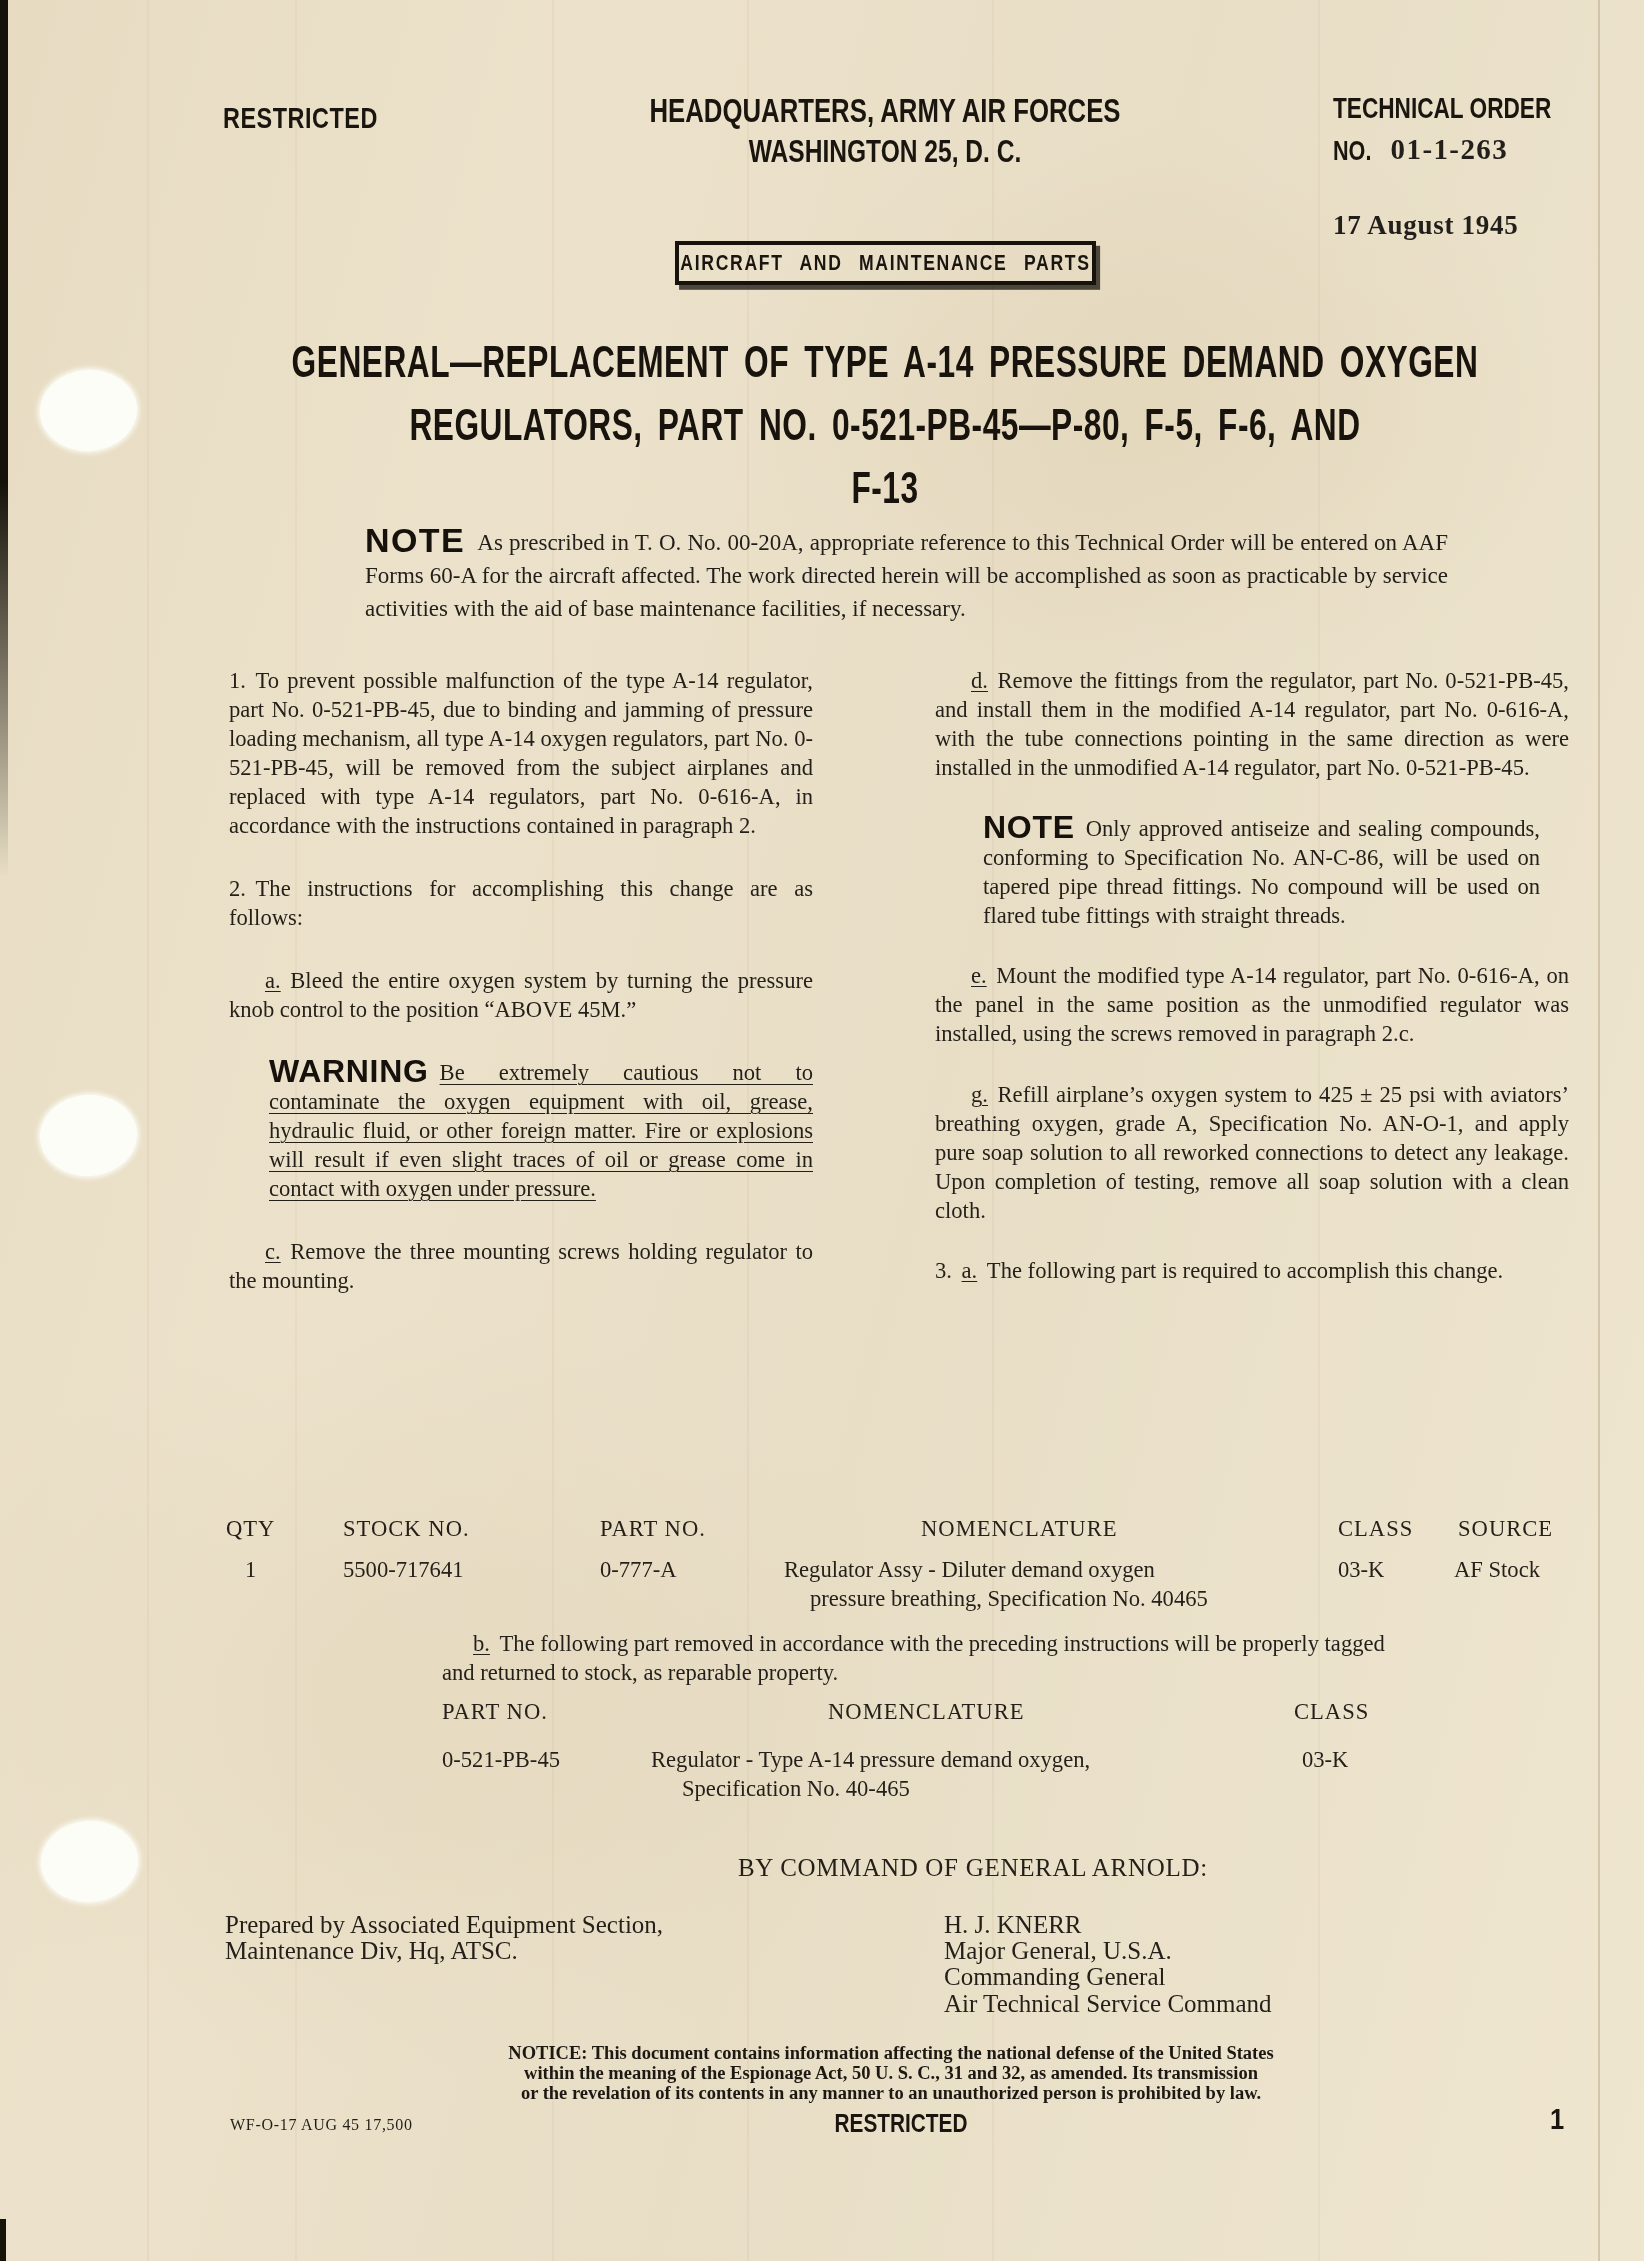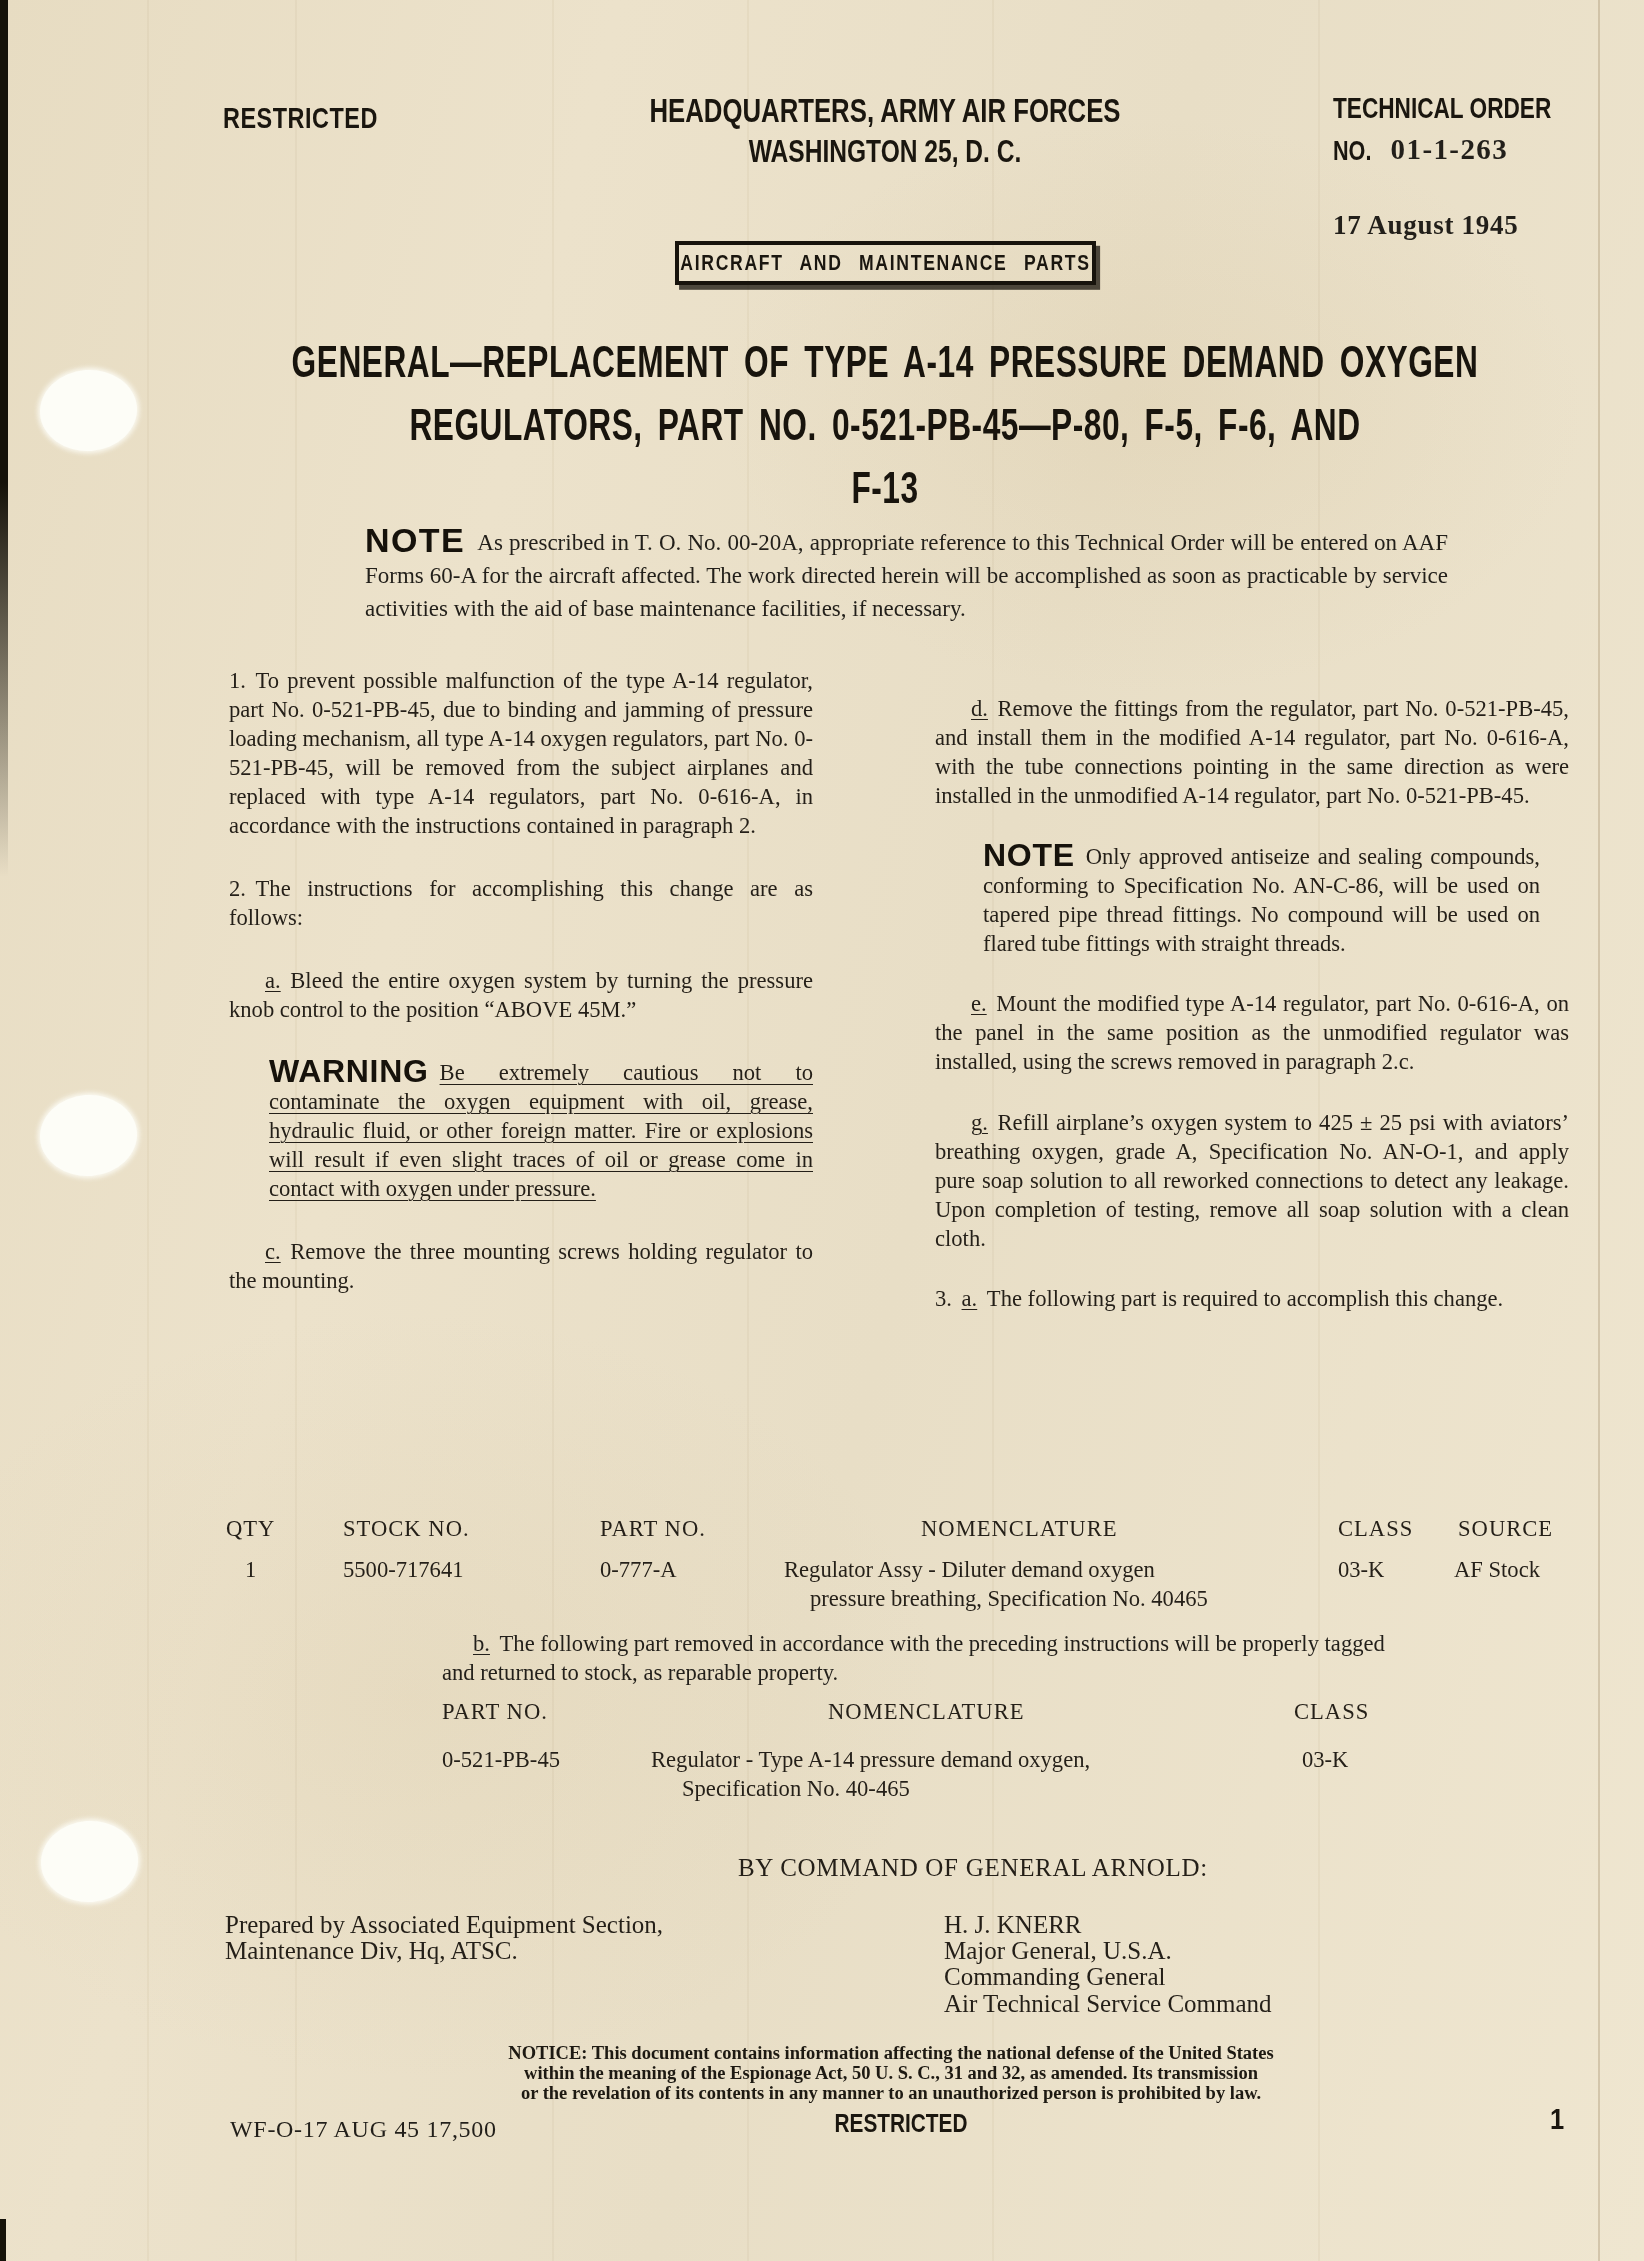--- a/index.html
+++ b/index.html
@@ -44,41 +44,41 @@
     font-size:44px;letter-spacing:0.7px;word-spacing:8.2px;transform:translateX(-50%) scaleX(0.72);}
   
   .note-top{position:absolute;left:365px;top:526px;width:1083px;
     font-family:"Liberation Serif",serif;font-size:23px;line-height:33px;text-align:justify;}
   .biglabel{font-family:"Liberation Sans",sans-serif;font-weight:bold;color:#16120b;
     font-size:34px;letter-spacing:1.4px;line-height:0;margin-right:12.3px;vertical-align:-2.1px;}
   
   .col{position:absolute;top:666px;font-family:"Liberation Serif",serif;
     font-size:22.6px;line-height:29px;text-align:justify;color:#241f18;}
   .col-left{left:229px;width:584px;}
-  .col-right{left:935px;width:634px;margin-top:28px;}
+  .col-right{left:935px;width:634px;}
   .col p{margin:0 0 34px 0;}
   .col-right p{margin-bottom:31.5px;}
   .col p:last-child{margin-bottom:0;}
   .ind{text-indent:36px;}
   .num{margin-right:9.6px;}
   .letter{margin-right:9.6px;}
   .u{text-decoration:underline;text-underline-offset:3.4px;text-decoration-thickness:1.4px;}
   .warnblock{margin-left:40px !important;}
   .noteblock{margin-left:48px !important;margin-right:29px !important;}
   .label-inline{font-family:"Liberation Sans",sans-serif;font-weight:bold;color:#16120b;
     font-size:32px;letter-spacing:0.7px;line-height:0;margin-right:11px;vertical-align:-2.1px;}
   .wtext{text-decoration:underline;text-underline-offset:4.1px;text-decoration-thickness:1.4px;}
   
   .tcell{position:absolute;font-family:"Liberation Serif",serif;font-size:22.6px;white-space:nowrap;color:#241f18;}
   .thead{letter-spacing:1px;}
   
   .cmd{font-family:"Liberation Serif",serif;font-size:25px;white-space:nowrap;color:#241f18;}
   .notice-line{font-family:"Liberation Serif",serif;font-weight:bold;font-size:18.5px;
     transform:translateX(-50%);color:#1d1912;}
-  .foot-print{font-family:"Liberation Serif",serif;font-size:24px;letter-spacing:0.7px;}
+  .foot-print{font-family:"Liberation Serif",serif;font-size:16px;letter-spacing:0.7px;}
   .foot-restricted{font-size:26px;transform:translateX(-50%) scaleX(0.80);}
   .page-num{font-size:30px;transform:scaleX(0.85);}
 </style>
 </head>
 <body>
 
 <div class="sheet">
 
   <div class="streak s-soft" style="left:147px;"></div>
   <div class="streak s-soft" style="left:295px;"></div>

